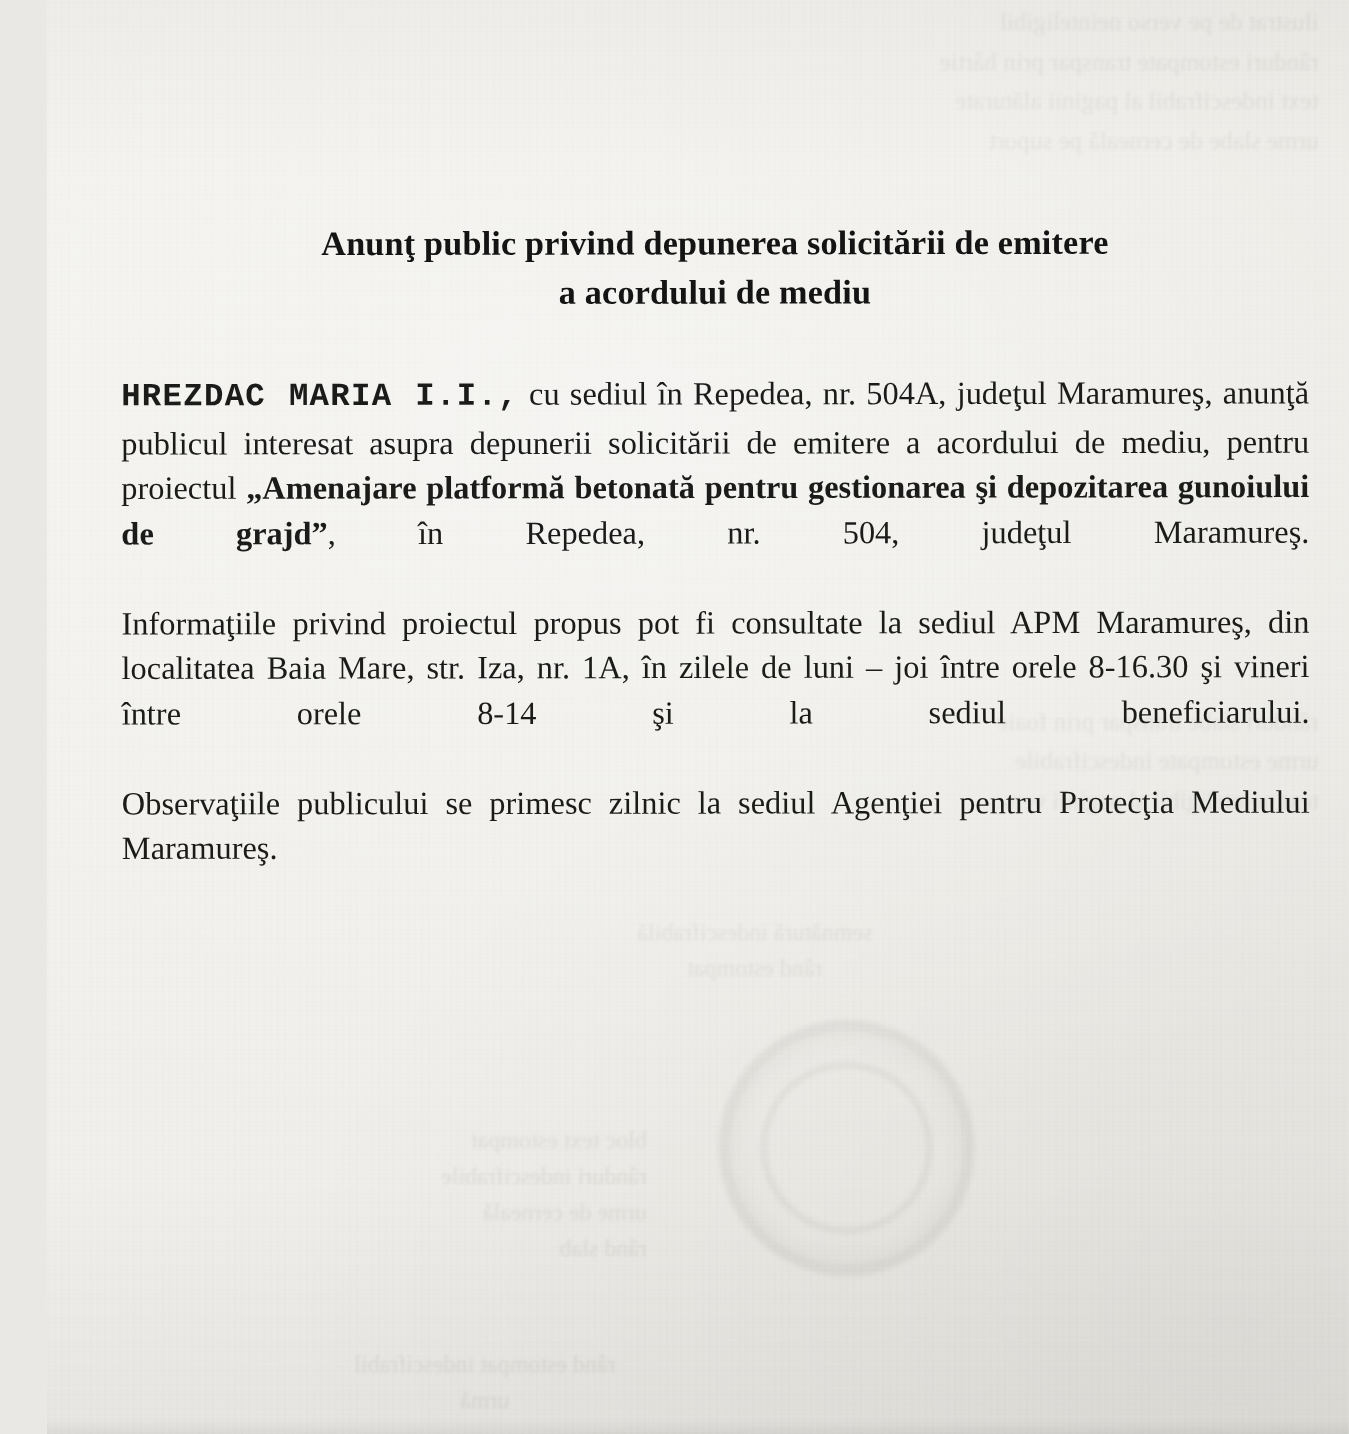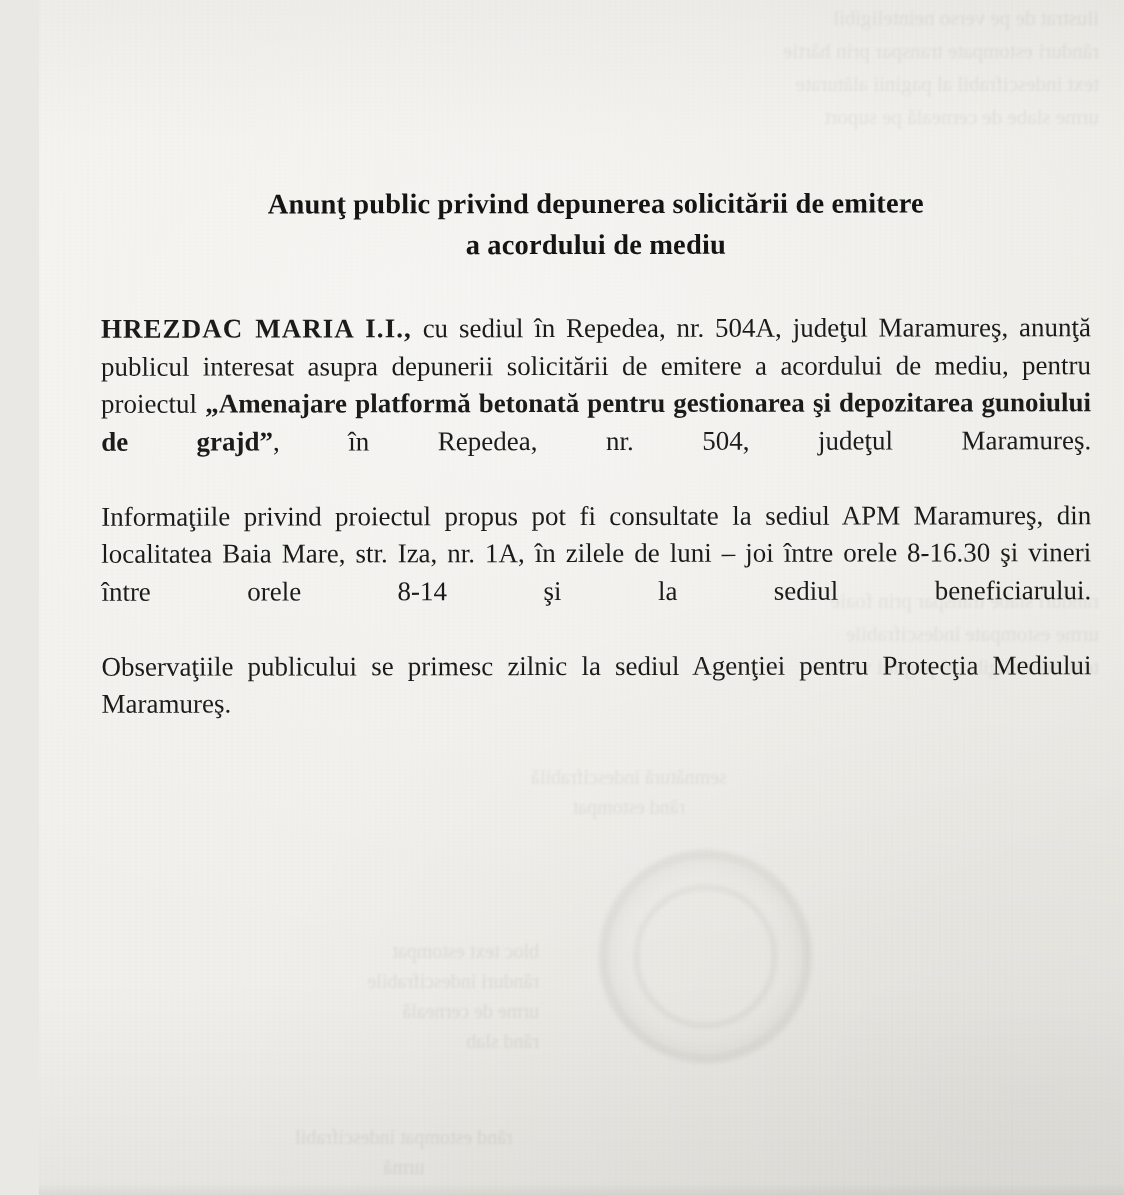--- a/index.html
+++ b/index.html
@@ -189,20 +189,21 @@
     display: inline-block;
     width: 100%;
   }
   .para.last::after {
     content: none;
   }
 
   .lead-name {
     font-weight: bold;
     letter-spacing: 1.05px;
+    font-family: Liberation Mono, monospace;
   }
   .project-name {
     font-weight: bold;
   }
 
   
   .notice {
     transform: rotate(-0.09deg);
     text-rendering: optimizeLegibility;
   }

